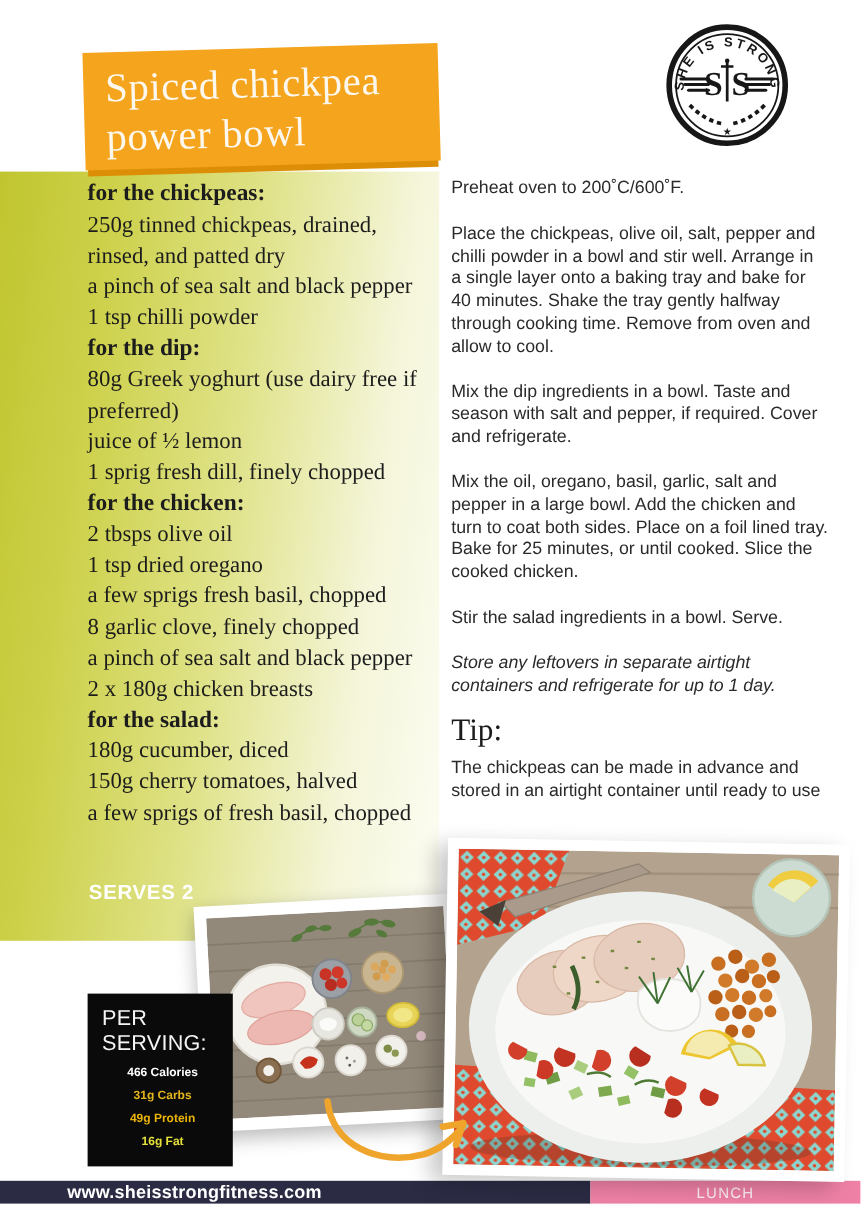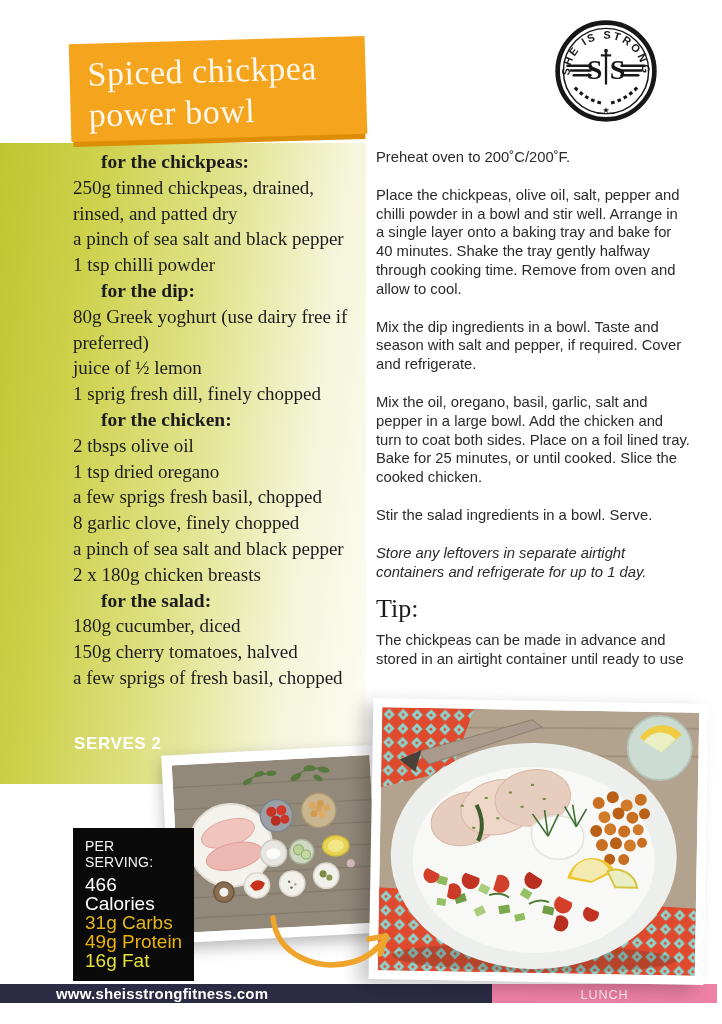--- a/index.html
+++ b/index.html
@@ -16,21 +16,21 @@
     padding:10px 0 0 18px;box-sizing:border-box;}
   .title-line{font-family:"Liberation Serif",serif;color:#FDF8EE;font-size:34px;line-height:41px;
     letter-spacing:0.5px;}
 
   
   .logo{position:absolute;left:554px;top:19px;width:104px;height:104px;z-index:2;}
 
   
   .ingredients{position:absolute;left:73px;top:149px;width:296px;z-index:2;
     font-family:"Liberation Serif",serif;color:#1c1c1c;font-size:19px;line-height:25.8px;}
-  .ing-header{font-weight:700;font-size:19.5px;margin-left:28px;}
+  .ing-header{font-weight:700;font-size:19.5px;}
   .ing-item{font-weight:400;}
 
   .serves{position:absolute;left:74px;top:734px;z-index:2;color:#ffffff;font-weight:700;
     font-size:17px;letter-spacing:0.6px;}
 
   
   .method{position:absolute;left:376px;top:148px;width:314px;color:#2a2a2a;
     font-size:14.8px;line-height:18.8px;}
   .method p{margin:0 0 19px 0;}
   .method .note{font-style:italic;}
@@ -41,22 +41,22 @@
   .photo{position:absolute;background:#ffffff;box-sizing:border-box;}
   .photo svg{display:block;}
   .photo-ingredients{left:166px;top:750px;width:218px;height:188px;padding:10px;
     transform:rotate(-3deg);box-shadow:0 6px 16px rgba(0,0,0,0.28);z-index:3;}
   .photo-meal{left:371px;top:701px;width:335px;height:281px;padding:9px;
     transform:rotate(1deg);box-shadow:-10px 6px 18px rgba(0,0,0,0.22);z-index:4;}
 
   
   .nutrition{position:absolute;left:73px;top:828px;width:121px;background:#0a0a0a;z-index:5;
     padding:10px 8px 11px 12px;box-sizing:border-box;}
-  .nut-h{color:#f4f4f4;font-size:14px;margin-bottom:5px;letter-spacing:0.2px;}
-  .nut-line{font-weight:400;font-size:19px;line-height:19px;}
+  .nut-h{color:#f4f4f4;font-size:18px;margin-bottom:5px;letter-spacing:0.2px;}
+  .nut-line{font-weight:700;font-size:10px;line-height:19px;text-align:center;}
   .nut-cal{color:#ffffff;}
   .nut-carbs{color:#E2B61E;}
   .nut-protein{color:#eab308;}
   .nut-fat{color:#E6E139;}
 
   .arrow{position:absolute;left:253px;top:912px;width:152px;height:72px;z-index:6;}
 
   
   .footer-navy{position:absolute;left:0;top:984px;width:492px;height:19px;background:#2B2B44;
     z-index:3;line-height:19px;padding-left:56px;box-sizing:border-box;}
@@ -134,21 +134,21 @@
 
     <div class="ing-header">for the salad:</div>
     <div class="ing-item">180g cucumber, diced</div>
     <div class="ing-item">150g cherry tomatoes, halved</div>
     <div class="ing-item">a few sprigs of fresh basil, chopped</div>
   </div>
 
   <div class="serves">SERVES 2</div>
 
   <div class="method">
-    <p>Preheat oven to 200˚C/200˚F.</p>
+    <p>Preheat oven to 200˚C/600˚F.</p>
     <p>Place the chickpeas, olive oil, salt, pepper and chilli powder in a bowl and stir well. Arrange in a single layer onto a baking tray and bake for 40 minutes. Shake the tray gently halfway through cooking time. Remove from oven and allow to cool.</p>
     <p>Mix the dip ingredients in a bowl. Taste and season with salt and pepper, if required. Cover and refrigerate.</p>
     <p>Mix the oil, oregano, basil, garlic, salt and pepper in a large bowl. Add the chicken and turn to coat both sides. Place on a foil lined tray. Bake for 25 minutes, or until cooked. Slice the cooked chicken.</p>
     <p>Stir the salad ingredients in a bowl. Serve.</p>
     <p class="note">Store any leftovers in separate airtight containers and refrigerate for up to 1 day.</p>
     <h2 class="tip-h">Tip:</h2>
     <p>The chickpeas can be made in advance and stored in an airtight container until ready to use</p>
   </div>
 
   <div class="photo photo-ingredients">

